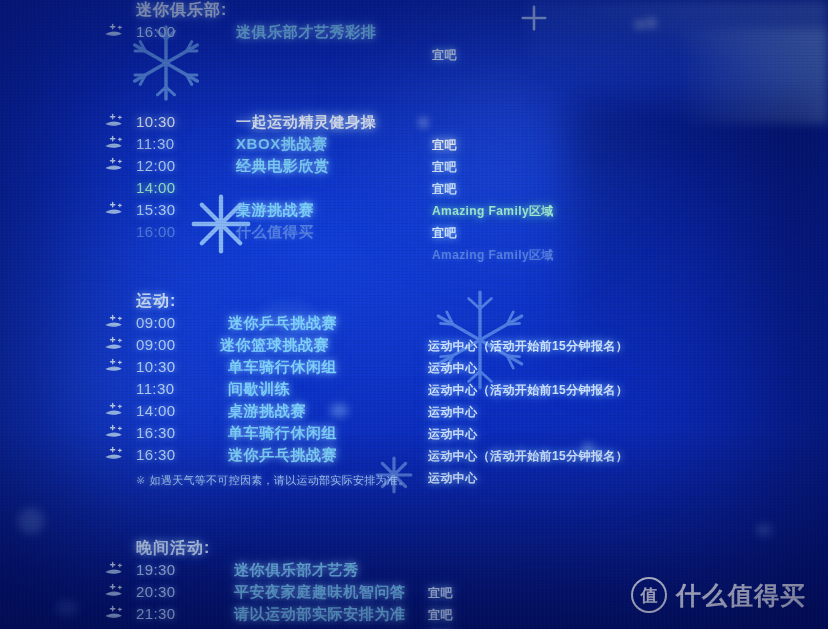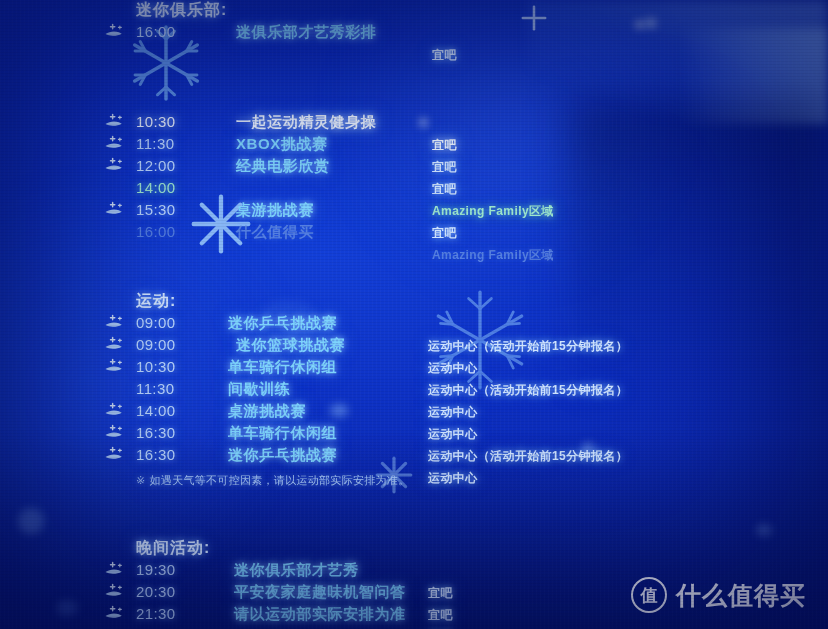--- a/index.html
+++ b/index.html
@@ -396,21 +396,21 @@
     <line x1="36" y1="8" x2="36" y2="26"></line>
     <line x1="27" y1="17" x2="45" y2="17"></line>
   </g>
   <g stroke="#dff0ff" stroke-width="4.5" stroke-linecap="round">
     <line x1="66" y1="14" x2="66" y2="26"></line>
     <line x1="60" y1="20" x2="72" y2="20"></line>
   </g>
 </svg>
         </div>
         <div class="time">09:00</div>
-        <div class="title" style="left: 236px; text-align: center;">迷你篮球挑战赛</div>
+        <div class="title" style="left: 220px; text-align: center;">迷你篮球挑战赛</div>
         <div class="place" style="left: 428px;">运动中心</div>
       </div>
       <div class="row" style="top: 358px;">
         <div class="ico">
 <svg viewBox="0 0 100 70" width="24" height="18">
   <g fill="#bfe0ff">
     <path d="M6 48 C22 36 44 34 62 40 L74 46 C56 56 26 58 6 48 Z" opacity=".95"></path>
   </g>
   <g stroke="#dff0ff" stroke-width="6" stroke-linecap="round">
     <line x1="36" y1="8" x2="36" y2="26"></line>

